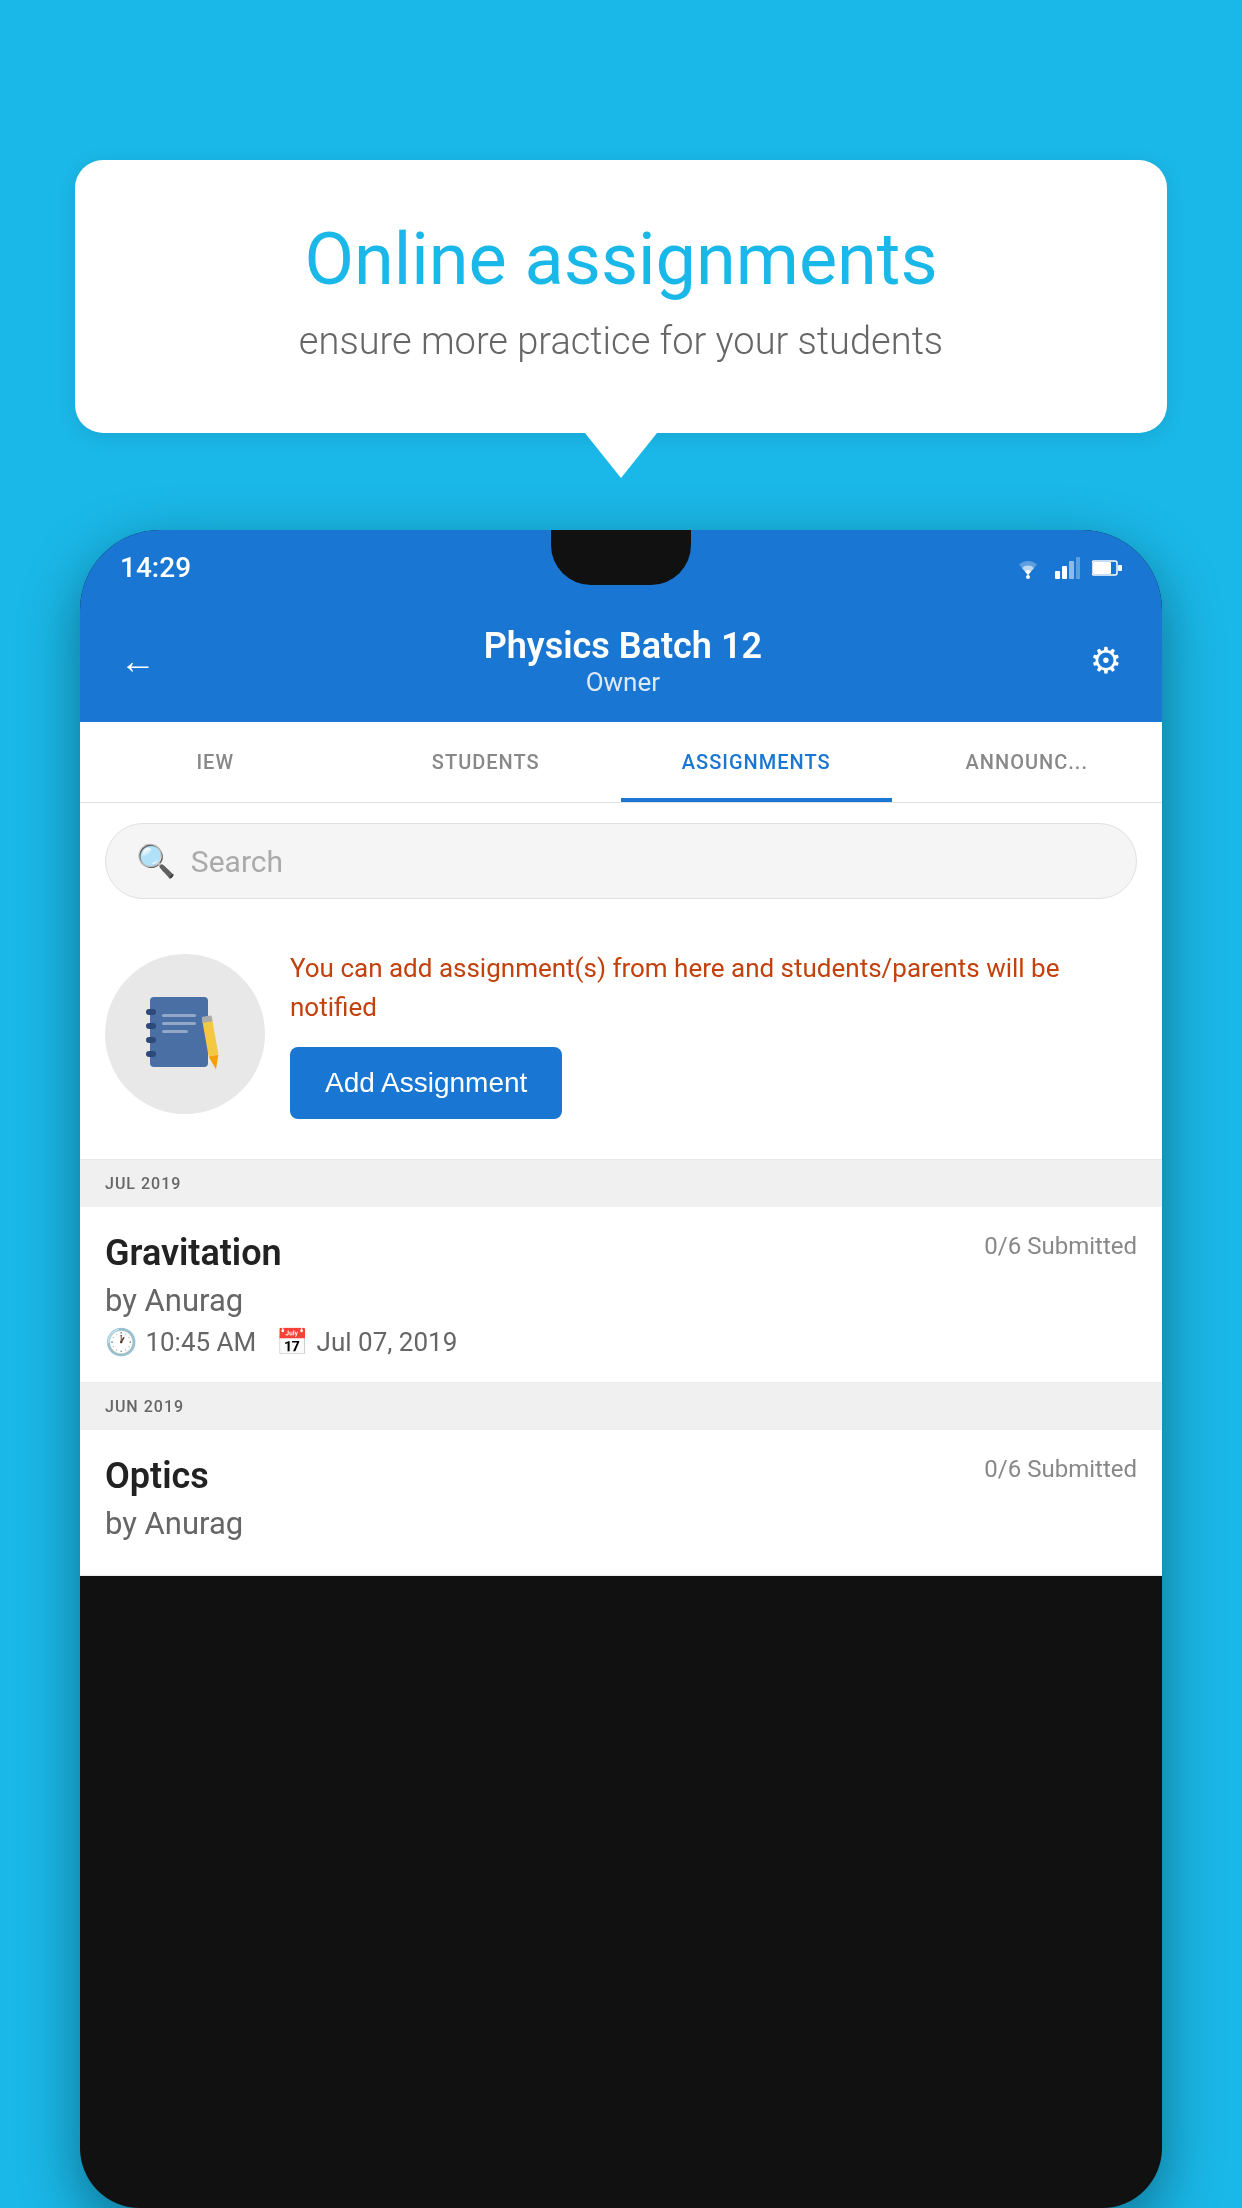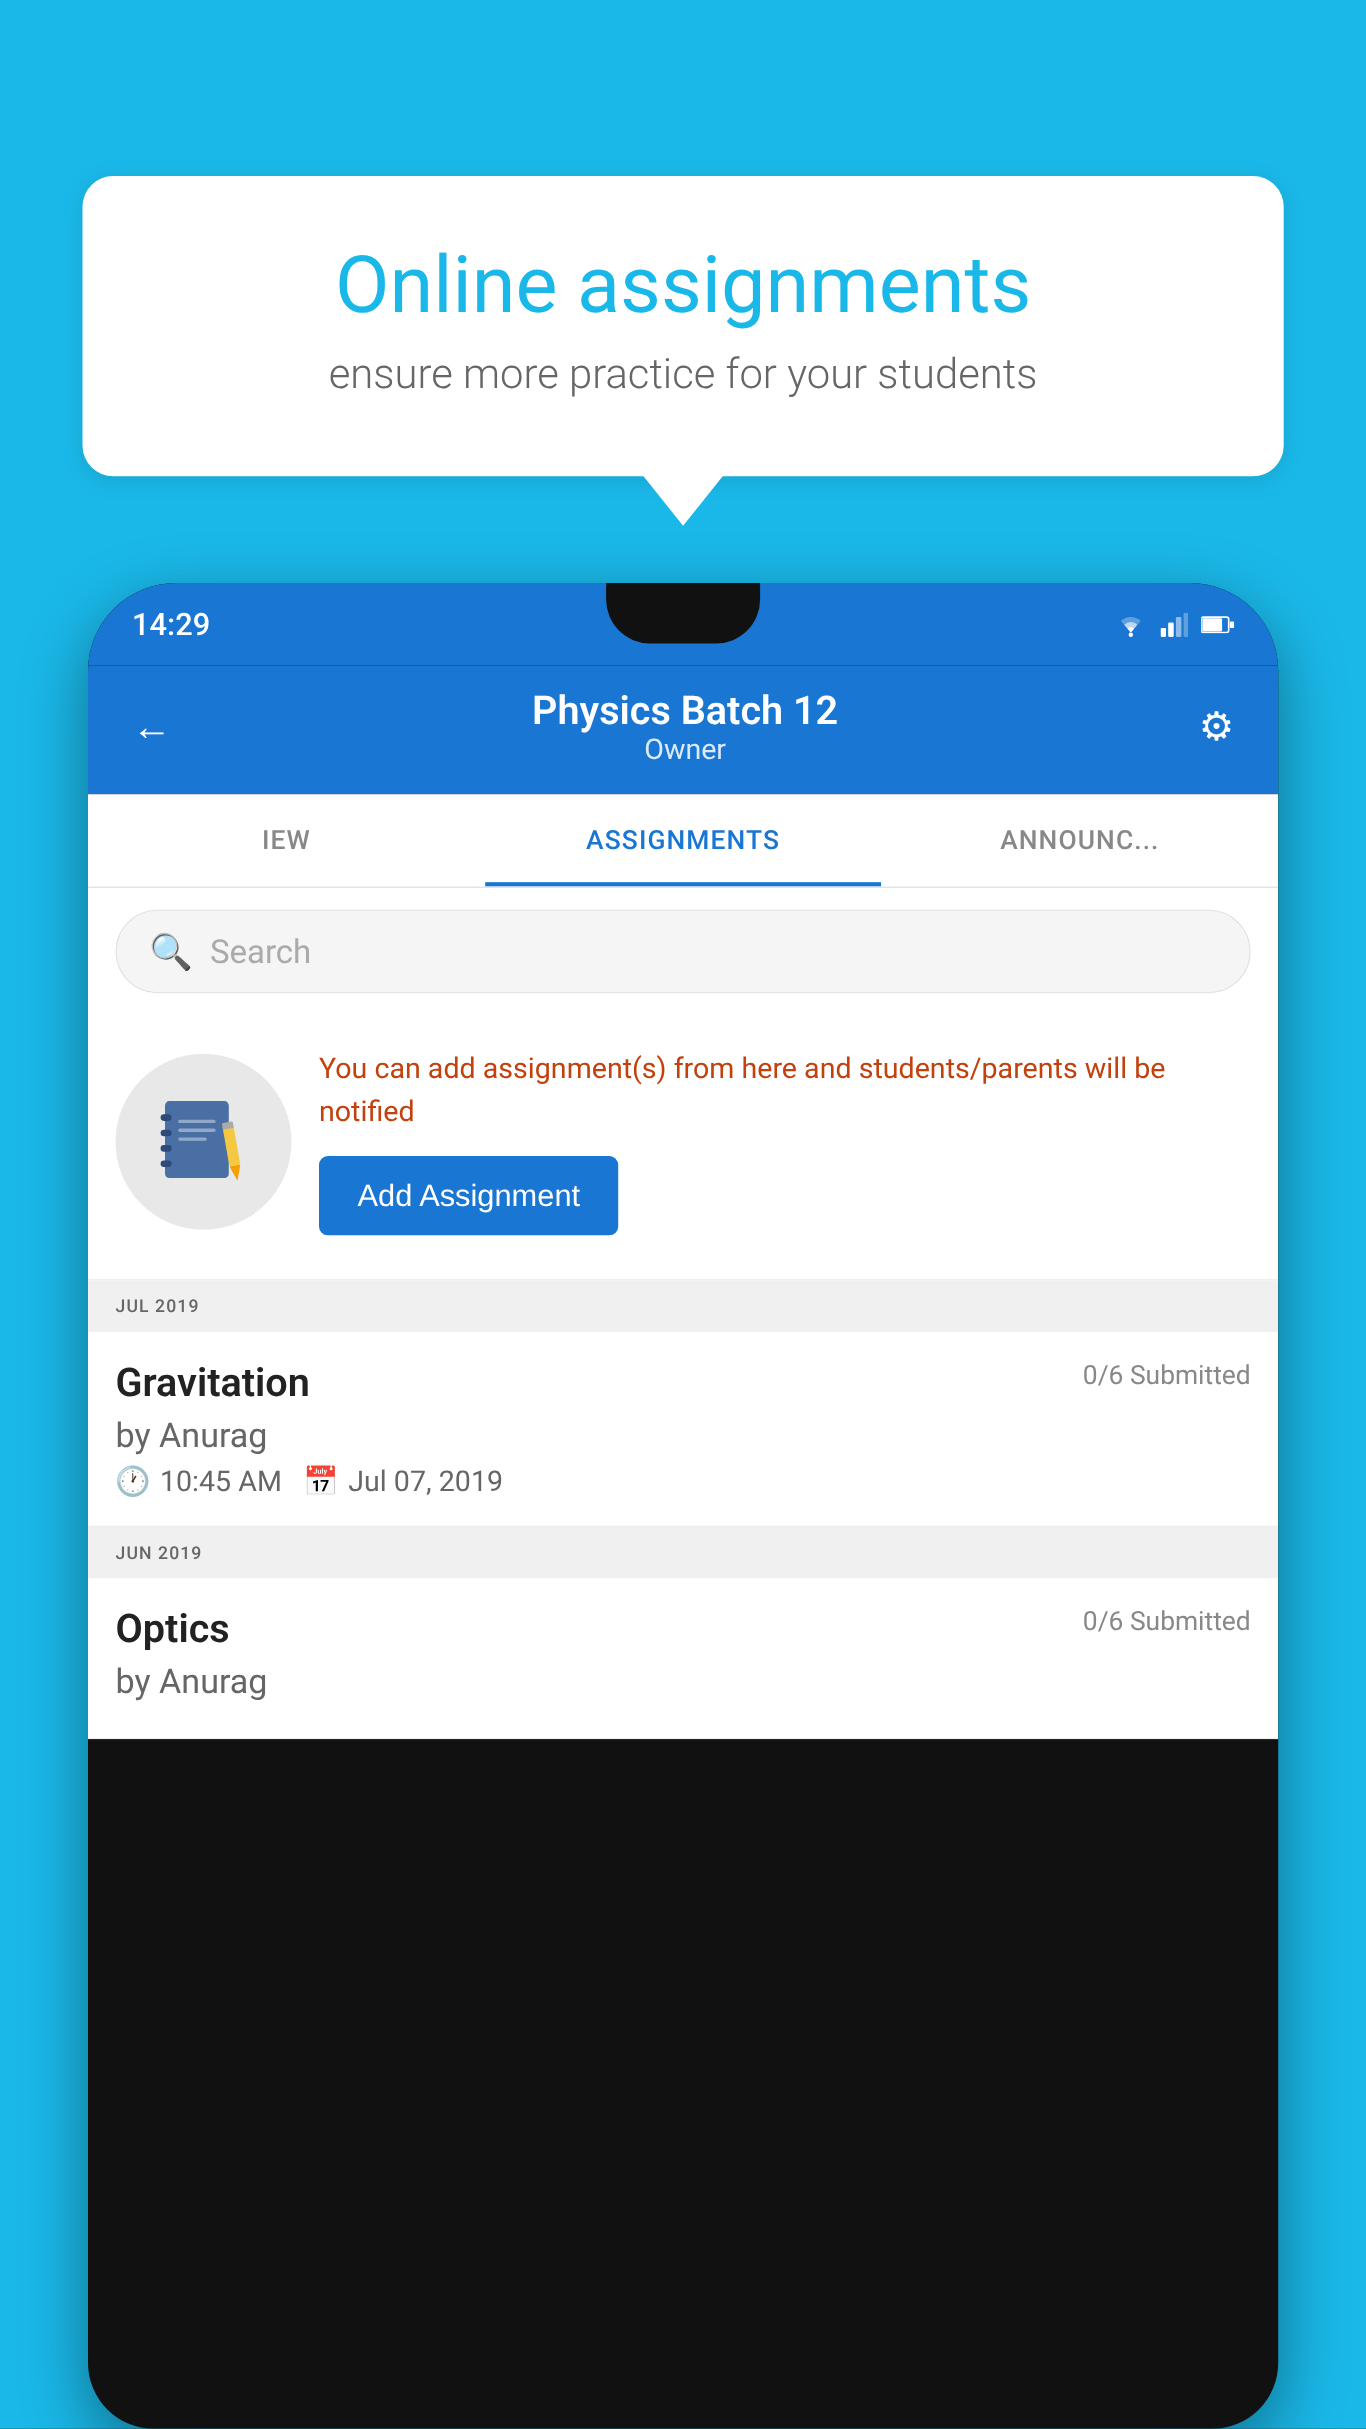--- a/index.html
+++ b/index.html
@@ -133,21 +133,21 @@
     .tabs-bar {
       background: white;
       display: flex;
       border-bottom: 1px solid #e0e0e0;
       overflow: hidden;
     }
     .tab-item {
       flex: 1;
       text-align: center;
       padding: 28px 9px;
-      font-size: 24px;
+      font-size: 20px;
       color: #888;
       font-weight: 500;
       letter-spacing: 1px;
       position: relative;
       white-space: nowrap;
       overflow: hidden;
       text-overflow: ellipsis;
     }
     .tab-item.active {
       color: #1976d2;
@@ -328,20 +328,21 @@
     <div class="header-back">←</div>
     <div class="header-center">
       <div class="header-title">Physics Batch 12</div>
       <div class="header-subtitle">Owner</div>
     </div>
     <div class="header-gear">⚙</div>
   </div>
 
   <div class="tabs-bar">
     <div class="tab-item">IEW</div>
+    <div class="tab-item">STUDENTS</div>
     <div class="tab-item active">ASSIGNMENTS</div>
     <div class="tab-item">ANNOUNC...</div>
   </div>
 
   <div class="phone-content">
 
     <div class="search-bar-container">
       <div class="search-bar">
         <span class="search-icon-sym">🔍</span>
         <span class="search-text">Search</span>

